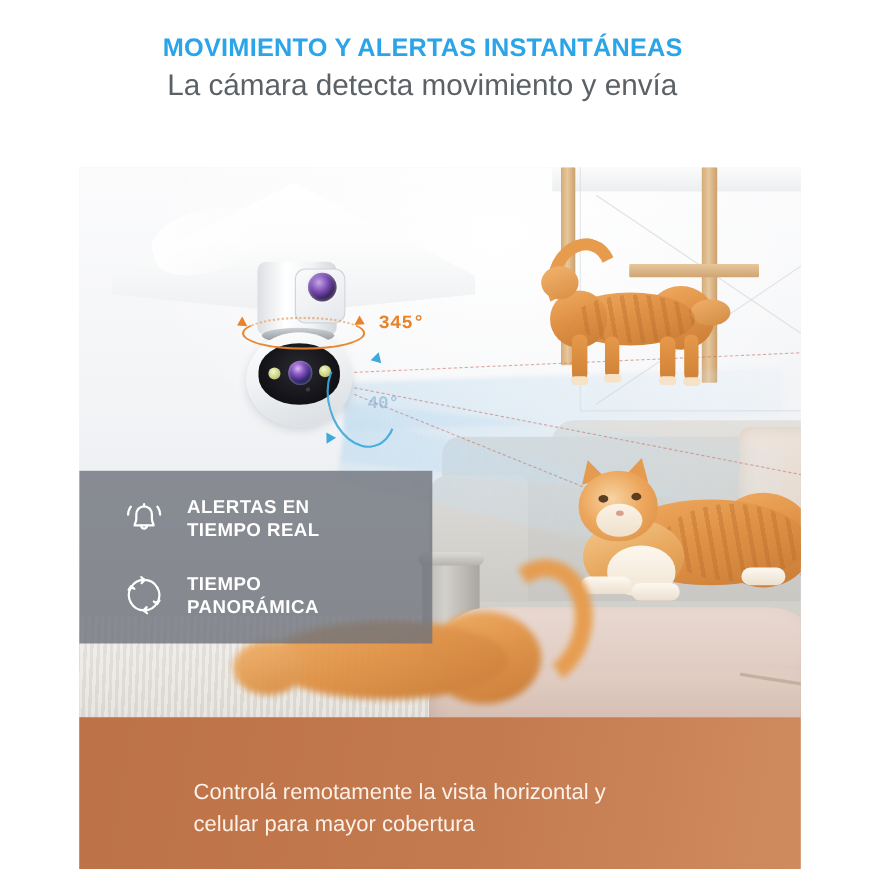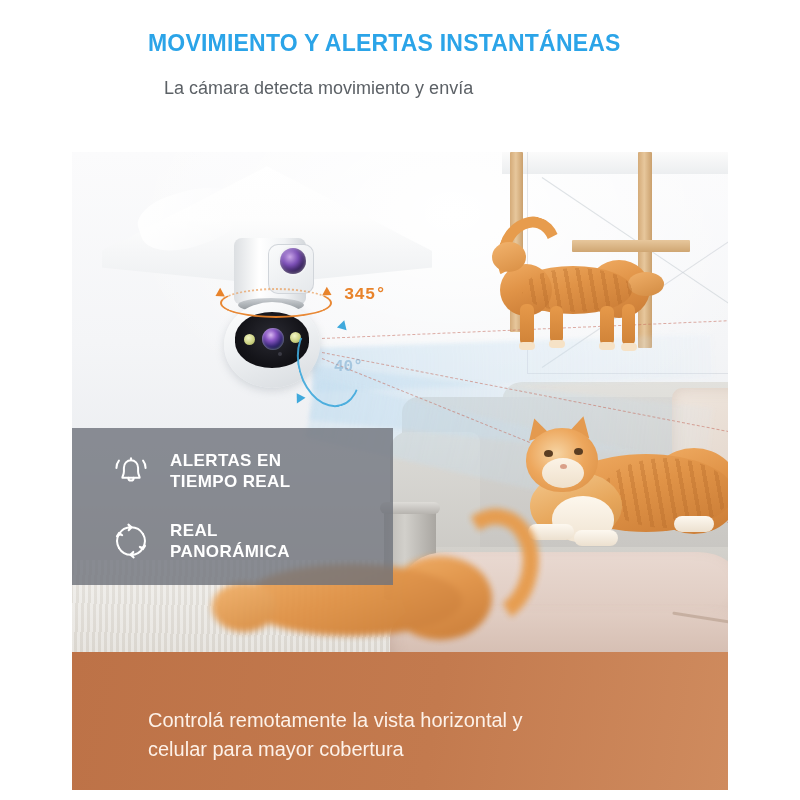--- a/index.html
+++ b/index.html
@@ -12,21 +12,21 @@
   }
   .page{position:absolute;inset:0;background:#fff;}
 
   
   .header{position:absolute;left:148px;top:28px;width:600px;}
   .header-title{
     color:#2BA4E8;font-size:23px;font-weight:bold;letter-spacing:.2px;
     line-height:30px;margin:0 0 5px 0;white-space:nowrap;
   }
   .header-sub{
-    color:#5c6166;font-size:18px;font-weight:400;line-height:29px;margin:16px;
+    color:#5c6166;font-size:27px;font-weight:400;line-height:29px;margin:4px;
   }
   .header-sub span{display:block;}
 
   
   .photo{
     position:absolute;left:72px;top:152px;width:656px;height:500px;
     overflow:hidden;background:#f2f3f5;
   }
   
   .room-wall{
@@ -353,21 +353,21 @@
     background:linear-gradient(100deg,#bd7247 0%,#c37a4e 55%,#cf8b5e 100%);
   }
   .banner-title{
     position:absolute;left:76px;top:22px;
     color:#ffffff;font-size:22px;font-weight:bold;letter-spacing:.3px;white-space:nowrap;
   }
   .banner-sub{
     position:absolute;left:76px;top:54px;
     color:#fdf1e8;font-size:20px;font-weight:400;line-height:29px;
   }
-  .banner-sub span{display:block;}
+  .banner-sub span{display:block;margin-left:28px;}
 </style>
 </head>
 <body>
 
 <div class="page">
 
   <div class="header">
     <div class="header-title">MOVIMIENTO Y ALERTAS INSTANTÁNEAS</div>
     <div class="header-sub">
       <span>La cámara detecta movimiento y envía</span>
@@ -509,21 +509,21 @@
             <path d="M24 38.4 a14.4 14.4 0 0 1-12.5-7.2"></path>
             <path d="M11.5 31.2 a14.4 14.4 0 0 1 0-14.4"></path>
             <path d="M11.5 16.8 a14.4 14.4 0 0 1 12.5-7.2"></path>
             <path d="M21.3 6.9 L24.6 9.7 L21.6 12.7" fill="#ffffff"></path>
             <path d="M38.6 29.1 L36.4 32.6 L33.2 30.1" fill="#ffffff"></path>
             <path d="M26.8 41.2 L23.4 38.4 L26.4 35.4" fill="#ffffff"></path>
             <path d="M9.3 19.0 L11.6 15.5 L14.8 18.0" fill="#ffffff"></path>
           </svg>
         </span>
         <span class="badge-text">
-          <span>REAL</span>
+          <span>TIEMPO</span>
           <span>PANORÁMICA</span>
         </span>
       </div>
 
     </div>
   </div>
 
   <div class="banner">
     <div class="banner-sub">
       <span>Controlá remotamente la vista horizontal y</span>

